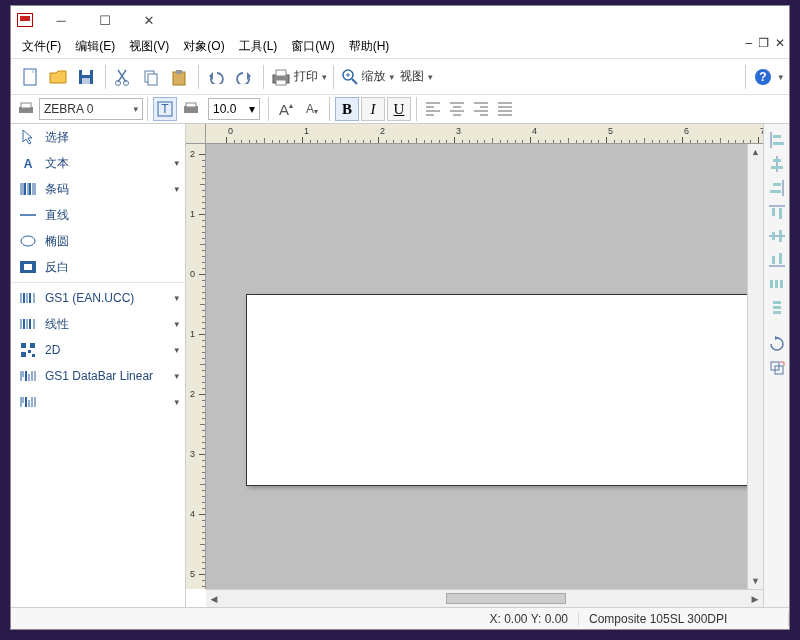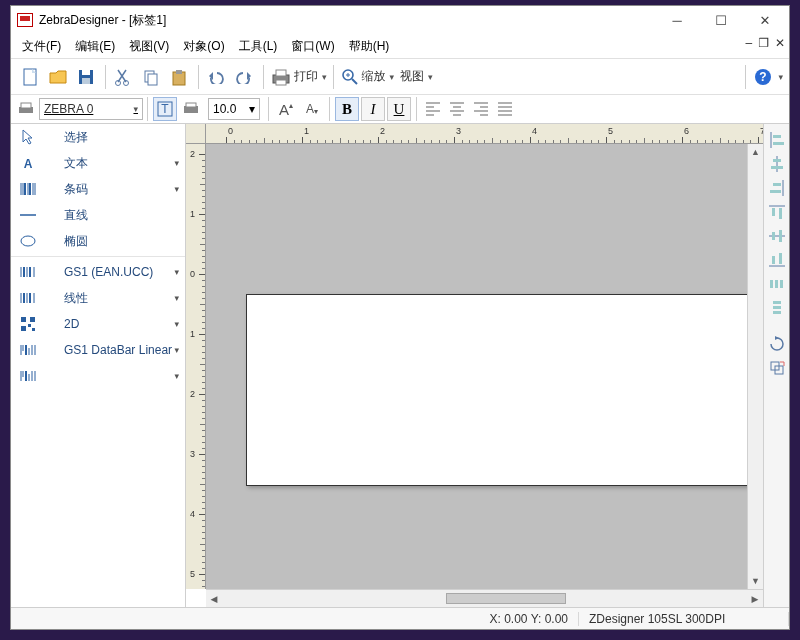--- a/index.html
+++ b/index.html
@@ -18,37 +18,37 @@
 
 .toolbar1 { height: 36px; display: flex; align-items: center; padding: 0 6px; border-top:1px solid #e0e0e0;}
 .tbtn { width: 26px; height: 26px; display: flex; align-items: center; justify-content: center; margin-right: 2px; border-radius:2px;}
 .sep{ width:1px; height:24px; background:#ccc; margin:0 4px;}
 .dd{ display:flex; align-items:center; padding:0 2px; height:26px;}
 .dd .chev{ font-size:9px; color:#555; margin-left:2px;}
 .dd-label{ font-size:12px; color:#333; margin:0 2px;}
 .help-area{ margin-left:auto; display:flex; align-items:center;}
 
 .toolbar2 { height: 30px; display: flex; align-items: center; padding: 0 6px; border-top:1px solid #e0e0e0; border-bottom:1px solid #cfcfcf;}
-.printer-combo{ display:flex; align-items:center; border:1px solid #b8b8b8; height:22px; padding:0 4px; width:104px; background:#fff;text-decoration:underline;}
+.printer-combo{ display:flex; align-items:center; border:1px solid #b8b8b8; height:22px; padding:0 4px; width:104px; background:#fff;}
 .printer-combo .ptxt{ flex:1; font-size:12px; color:#333;}
 .printer-combo .chev{font-size:9px; color:#555;}
 .togglebtn{ width:24px; height:24px; display:flex; align-items:center; justify-content:center; margin:0 1px; border:1px solid transparent;}
 .togglebtn.active{ background:#e6eef9; border:1px solid #9bb8e0;}
 .size-combo{ display:flex; align-items:center; border:1px solid #b8b8b8; height:22px; padding:0 4px; width:52px; margin:0 4px;}
 .size-combo .stxt{flex:1; font-size:12px;}
 .fmtbtn{ width:24px; height:24px; display:flex; align-items:center; justify-content:center; border:1px solid #c8c8c8; background:#f6f6f6; margin:0 1px; font-family:"Times New Roman",serif; font-size:15px;}
 .fmtbtn.bold{ font-weight:bold; background:#e6eef9; border-color:#9bb8e0;}
 .fmtbtn.ital{ font-style:italic;}
 .fmtbtn.under{ text-decoration:underline;}
 .alignbtn{ width:22px; height:22px; display:flex; flex-direction:column; justify-content:center; gap:2px; padding:4px; margin:0 1px; opacity:0.45;}
 .alignbtn span{height:2px; background:#555;}
 
 .workarea{ flex:1; display:flex; overflow:hidden; }
 .sidebar{ width:175px; background:#fff; border-right:1px solid #cfcfcf; overflow-y:auto;}
-.sbitem{ display:flex; align-items:center; height:26px; padding:0 8px; color:#254a7c; font-size:12px; position:relative;gap:19px;}
+.sbitem{ display:flex; align-items:center; height:26px; padding:0 8px; color:#254a7c; font-size:12px; position:relative;}
 .sbitem .icon{ width:18px; height:16px; margin-right:8px; display:flex; align-items:center; justify-content:center;}
 .sbitem .exp{ position:absolute; right:6px; font-size:9px; color:#555;}
 .sbgroup-sep{ height:1px; background:#e4e4e4; margin:2px 0;}
 
 .canvas-wrap{ flex:1; display:flex; flex-direction:column; position:relative; background:#fff;}
 .ruler-corner{ position:absolute; left:0; top:0; width:20px; height:20px; background:#ece9d8; border-right:1px solid #9a9a9a; border-bottom:1px solid #9a9a9a;}
 .ruler-h{ position:absolute; left:20px; right:0; top:0; height:20px; background:#ece9d8; border-bottom:1px solid #9a9a9a; overflow:hidden;}
 .ruler-v{ position:absolute; left:0; top:20px; bottom:18px; width:20px; background:#ece9d8; border-right:1px solid #9a9a9a; overflow:hidden;}
 .rtick-h{ position:absolute; top:0; bottom:0; display:flex; flex-direction:column;}
 .rtick-h .num{ font-size:9px; color:#333; position:absolute; top:2px; left:2px;}
@@ -73,21 +73,20 @@
 
 svg{display:block;}
 </style>
 </head>
 <body>
 
 <div class="window">
 
   <div class="titlebar">
     <div class="appicon"></div>
-    <div class="title">ZebraDesigner - [标签1]</div>
     <div class="winbtns">
       <div class="winbtn">─</div>
       <div class="winbtn">☐</div>
       <div class="winbtn close">✕</div>
     </div>
   </div>
 
   <div class="menubar">
     <div class="menuitem">文件(F)</div>
     <div class="menuitem">编辑(E)</div>
@@ -303,20 +302,29 @@
           <span>直线</span>
         </div>
       <div class="sbitem">
           <span class="icon">
             <svg width="16" height="12">
               <ellipse cx="8" cy="6" rx="7" ry="5" fill="none" stroke="#2a5fa0"></ellipse>
             </svg>
           </span>
           <span>椭圆</span>
         </div>
+      <div class="sbitem">
+          <span class="icon">
+            <svg width="16" height="12">
+              <rect x="0" y="0" width="16" height="12" fill="#2a5fa0"></rect>
+              <rect x="4" y="3" width="8" height="6" fill="#fff"></rect>
+            </svg>
+          </span>
+          <span>反白</span>
+        </div>
       <div class="sbgroup-sep"></div>
       <div class="sbitem">
           <span class="icon">
             <svg width="16" height="12">
               <g stroke="#2a5fa0">
                 <line x1="1" y1="1" x2="1" y2="11"></line>
                 <line x1="4" y1="1" x2="4" y2="11" stroke-width="2"></line>
                 <line x1="7" y1="1" x2="7" y2="11"></line>
                 <line x1="10" y1="1" x2="10" y2="11" stroke-width="2"></line>
                 <line x1="14" y1="1" x2="14" y2="11"></line>
@@ -671,16 +679,16 @@
             <rect x="6" y="6" width="8" height="8" fill="none" stroke="#5a7aa6"></rect>
             <path d="M11 2 L15 2 L15 6" fill="none" stroke="#d66"></path>
           </svg>
         </div>
     </div>
   </div>
 
   <div class="statusbar">
     <div class="spacer"></div>
     <div class="cell">X: 0.00 Y: 0.00</div>
-    <div class="cell" style="width:210px">ZDesigner 105SL 300DPI</div>
+    <div class="cell" style="width:210px">Composite 105SL 300DPI</div>
   </div>
 
 </div>
 
 </body></html>

